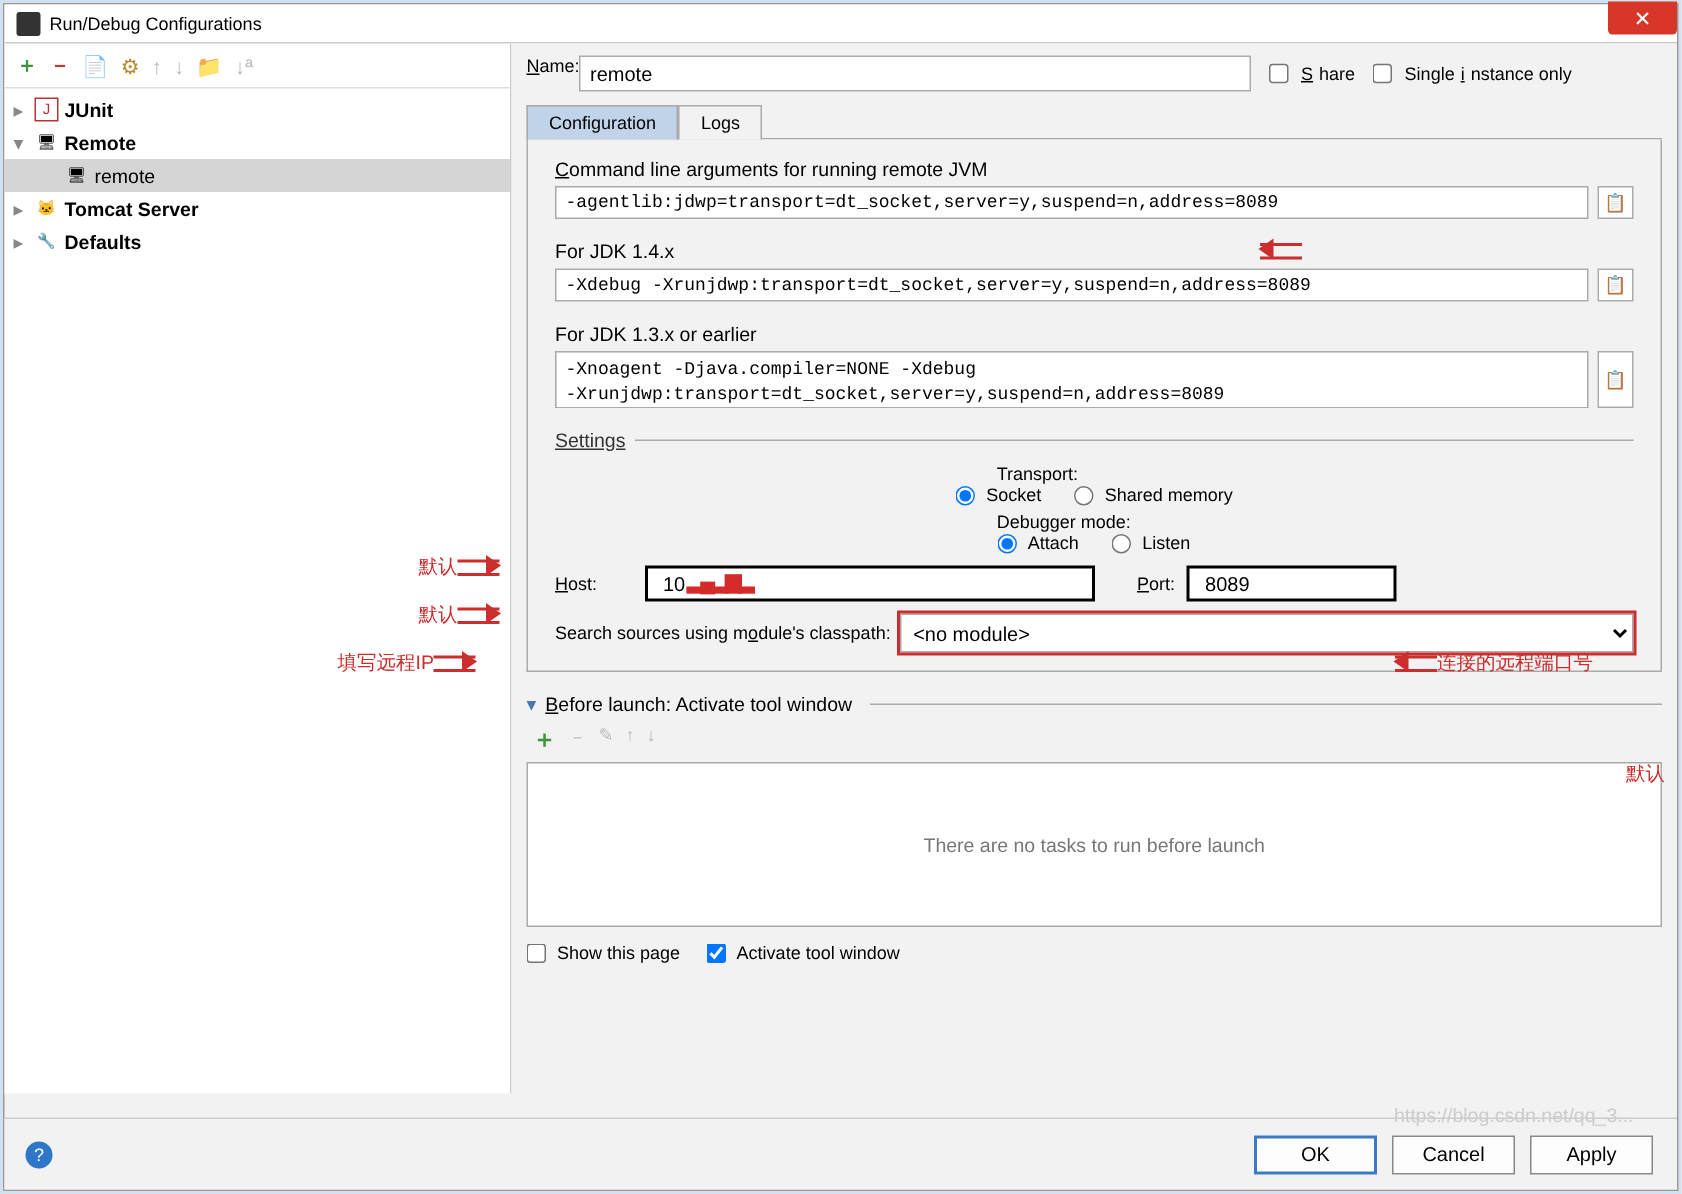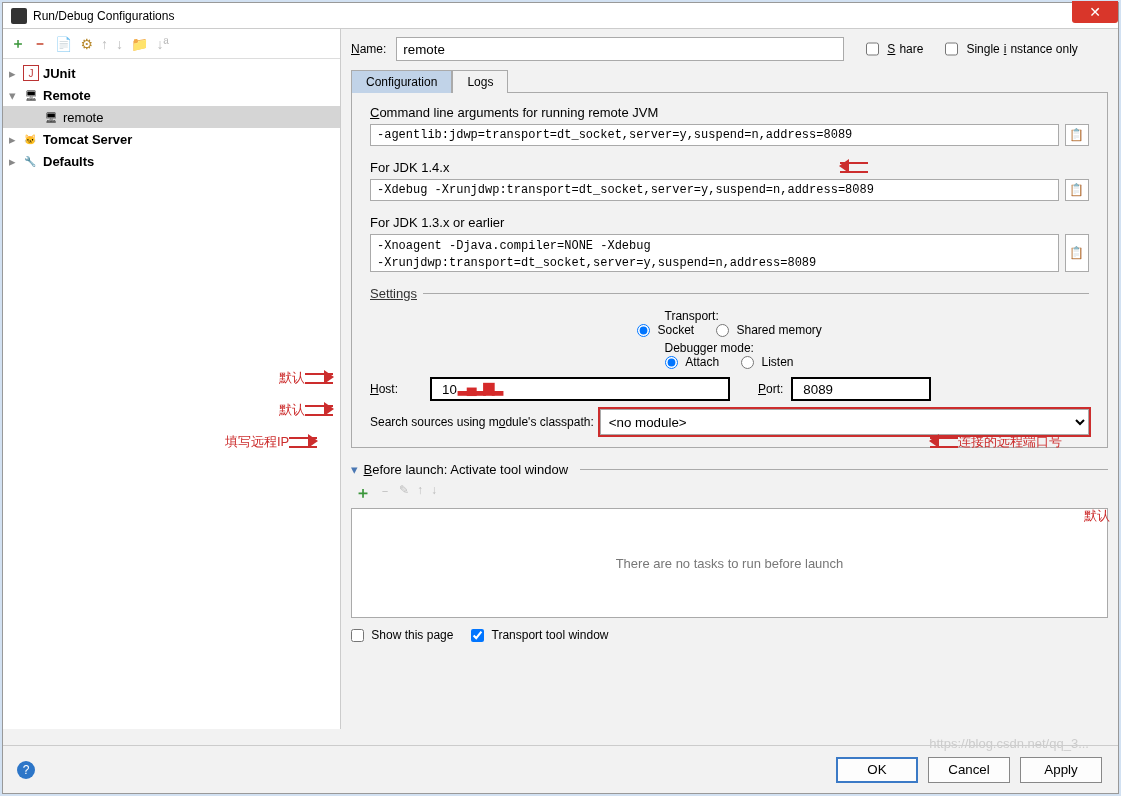--- a/index.html
+++ b/index.html
@@ -14,21 +14,21 @@
 .toolbar span { font-size: 14px; cursor: pointer; }
 .plus { color: #3a963a; font-weight: bold; font-size: 16px; }
 .minus { color: #c23b22; font-weight: bold; font-size: 16px; }
 .gray { color: #bbb; }
 .tree { flex: 1; font-size: 13px; padding-top: 3px; }
 .tree-row { height: 22px; display: flex; align-items: center; padding-left: 6px; gap: 4px; }
 .tree-row.sel { background: #d5d5d5; }
 .tree-row .chev { width: 10px; color: #888; }
 .tree-row .ticon { width: 16px; height: 16px; display: inline-flex; align-items: center; justify-content: center; font-size: 10px; }
 .content { flex: 1; padding: 8px 10px; background: #f2f2f2; position: relative; display: flex; flex-direction: column; }
-.namebar { display: flex; align-items: center; gap: 10px; margin-bottom: 8px; }
+.namebar { display: flex; align-items: flex-start; margin-bottom: 8px; }
 .namebar input { flex: 1; max-width: 448px; height: 24px; border: 1px solid #aaa; padding: 0 6px; }
 .namebar .chk { display: flex; align-items: center; gap: 4px; margin-left: 12px; }
 .tabs { display: flex; border-bottom: 1px solid #aaa; }
 .tab { padding: 4px 14px; border: 1px solid #aaa; border-bottom: none; background: #f2f2f2; position: relative; top: 1px; cursor: pointer; }
 .tab.active { background: #c1d3e8; }
 .tabpane { border: 1px solid #aaa; border-top: none; padding: 12px 18px; background: #f2f2f2; }
 .lbl { font-size: 13px; margin-bottom: 4px; }
 .mono { font-family: "Courier New", monospace; font-size: 12px; }
 .row-input { display: flex; align-items: stretch; margin-bottom: 14px; gap: 6px; }
 .row-input input, .row-input textarea { flex: 1; border: 1px solid #aaa; padding: 3px 6px; background: #fff; resize: none; }
@@ -201,21 +201,21 @@
         <div class="bl-tools">
           <span class="plus">＋</span>
           <span class="gray">－</span>
           <span class="gray">✎</span>
           <span class="gray">↑</span>
           <span class="gray">↓</span>
         </div>
         <div class="task-area">There are no tasks to run before launch</div>
         <div class="bottom-checks">
           <label><input type="checkbox" style=""> <span>Show this page</span></label>
-          <label><input type="checkbox" checked="" style=""> <span>Transport tool window</span></label>
+          <label><input type="checkbox" checked="" style=""> <span>Activate tool window</span></label>
         </div>
       </div>
 
       <div class="anno" style="top:130px; left:491px"><span class="arrow-l"></span></div>
       <div class="anno" style="top:340px; left:-62px"><span>默认</span><span class="arrow-r"></span></div>
       <div class="anno" style="top:372px; left:-62px"><span>默认</span><span class="arrow-r"></span></div>
       <div class="anno" style="top:404px; left:-116px"><span>填写远程IP</span><span class="arrow-r"></span></div>
       <div class="anno" style="top:404px; left:581px"><span class="arrow-l"></span><span>连接的远程端口号</span></div>
       <div class="anno" style="top:478px; right:8px"><span>默认</span></div>
 

